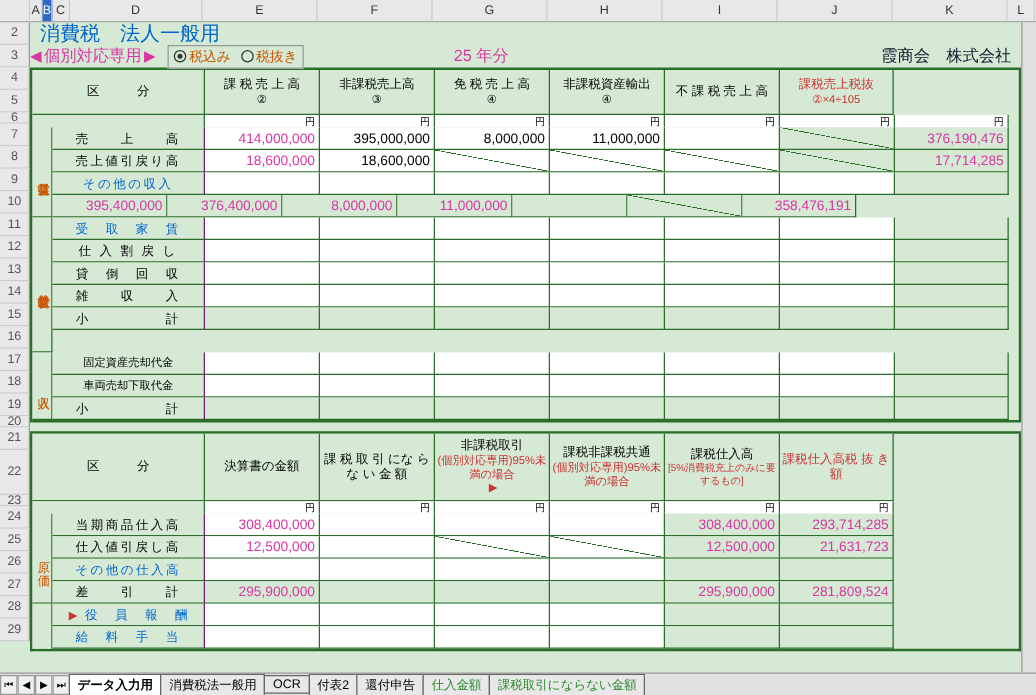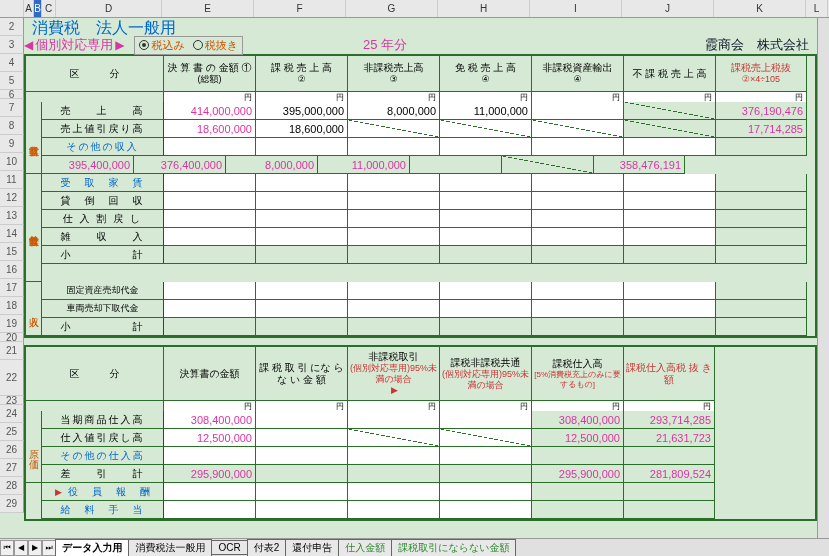--- a/index.html
+++ b/index.html
@@ -4,21 +4,21 @@
 <style>
 *{box-sizing:border-box;margin:0;padding:0;font-family:"MS PGothic","Meiryo",sans-serif}
 body{background:#d5e9d5;width:829px;height:556px;overflow:hidden;font-size:11px;position:relative}
 .col-headers{display:flex;background:#e8e8e8;border-bottom:1px solid #999;height:18px}
 .col-h{border-right:1px solid #ccc;text-align:center;font-size:10px;line-height:18px;color:#333}
 .row-headers{position:absolute;left:0;top:18px;width:24px}
 .row-h{height:18px;border-bottom:1px solid #ccc;border-right:1px solid #999;text-align:center;font-size:10px;line-height:18px;background:#e8e8e8;color:#555}
 .row-h.tall{height:36px;line-height:36px}
 .row-h.short{height:9px;line-height:9px}
 .sheet{position:absolute;left:24px;top:18px;right:12px;bottom:18px;background:#d5e9d5}
-.title-row{height:18px;display:flex;padding-left:8px}
+.title-row{height:18px;display:flex;align-items:center;padding-left:8px}
 .title{color:#0066cc;font-size:16px;font-weight:normal}
 .subtitle-row{height:18px;display:flex;align-items:center;padding-left:0}
 .arrow-l{color:#d936a3;font-size:12px;margin-right:2px}
 .subtitle{color:#d936a3;font-size:13px}
 .radio-group{margin-left:8px;border:1px solid #999;padding:1px 4px;display:flex;gap:8px;background:#d5e9d5}
 .radio{display:flex;align-items:center;gap:2px;font-size:11px}
 .radio-dot{width:10px;height:10px;border:1px solid #333;border-radius:50%;display:inline-block;position:relative}
 .radio-dot.on::after{content:"";position:absolute;width:4px;height:4px;background:#333;border-radius:50%;top:2px;left:2px}
 .radio .lbl{color:#cc5500}
 .year{color:#d936a3;font-size:13px;margin-left:120px}
@@ -117,24 +117,20 @@
         </span>
     </div>
     <span class="year">25 年分</span>
     <span class="company">霞商会　株式会社</span>
   </div>
 
   <div class="grid">
     <div class="hdr-row">
       <div class="hdr-cell" style="width:138px">区　　　分</div>
       <div class="hdr-cell" style="width:92px">
-          <span>決 算 書 の 金額 ①</span>
-          <span class="sub">(総額)</span>
-        </div>
-      <div class="hdr-cell" style="width:92px">
           <span>課 税 売 上 高</span>
           <span class="sub">②</span>
         </div>
       <div class="hdr-cell" style="width:92px">
           <span>非課税売上高</span>
           <span class="sub">③</span>
         </div>
       <div class="hdr-cell" style="width:92px">
           <span>免 税 売 上 高</span>
           <span class="sub">④</span>
@@ -212,31 +208,31 @@
             <div class="rowlabel blue" style="width:122px">受　取　家　賃</div>
             <div class="cell" style="width:92px"></div>
             <div class="cell" style="width:92px"></div>
             <div class="cell" style="width:92px"></div>
             <div class="cell" style="width:92px"></div>
             <div class="cell" style="width:92px"></div>
             <div class="cell" style="width:92px"></div>
             <div class="cell shade" style="width:91px"></div>
           </div>
         <div class="data-row">
+            <div class="rowlabel" style="width:122px">仕 入 割 戻 し</div>
+            <div class="cell" style="width:92px"></div>
+            <div class="cell" style="width:92px"></div>
+            <div class="cell" style="width:92px"></div>
+            <div class="cell" style="width:92px"></div>
+            <div class="cell" style="width:92px"></div>
+            <div class="cell" style="width:92px"></div>
+            <div class="cell shade" style="width:91px"></div>
+          </div>
+        <div class="data-row">
             <div class="rowlabel" style="width:122px">貸　倒　回　収</div>
-            <div class="cell" style="width:92px"></div>
-            <div class="cell" style="width:92px"></div>
-            <div class="cell" style="width:92px"></div>
-            <div class="cell" style="width:92px"></div>
-            <div class="cell" style="width:92px"></div>
-            <div class="cell" style="width:92px"></div>
-            <div class="cell shade" style="width:91px"></div>
-          </div>
-        <div class="data-row">
-            <div class="rowlabel" style="width:122px">仕 入 割 戻 し</div>
             <div class="cell" style="width:92px"></div>
             <div class="cell" style="width:92px"></div>
             <div class="cell" style="width:92px"></div>
             <div class="cell" style="width:92px"></div>
             <div class="cell" style="width:92px"></div>
             <div class="cell" style="width:92px"></div>
             <div class="cell shade" style="width:91px"></div>
           </div>
         <div class="data-row">
             <div class="rowlabel" style="width:122px">雑　　収　　入</div>

